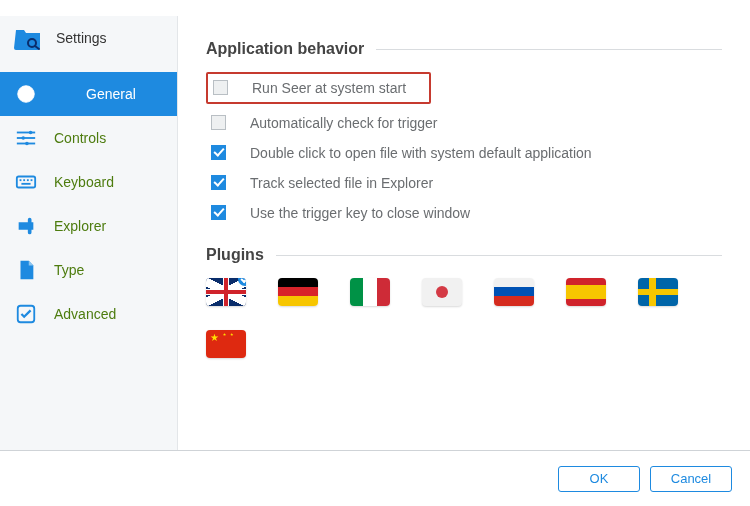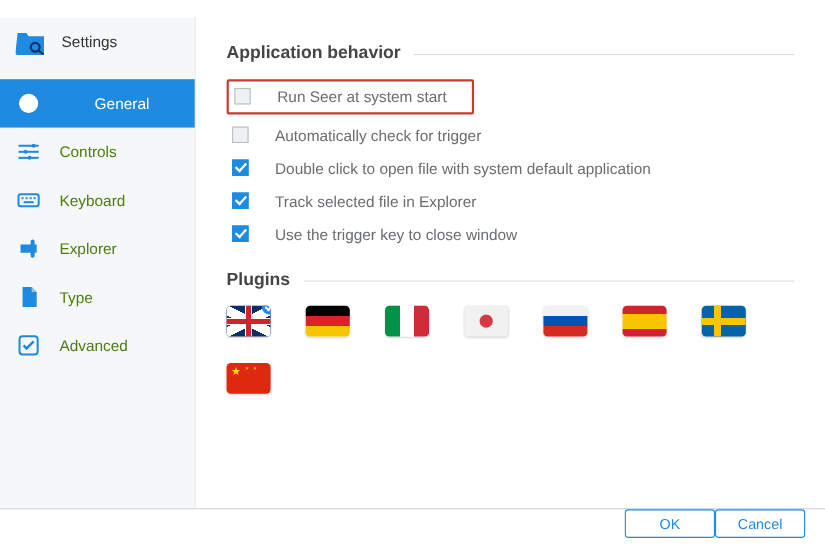--- a/index.html
+++ b/index.html
@@ -209,26 +209,27 @@
   
   .flag-cn { background:#de2910; }
   .flag-cn::after { content:"★"; position:absolute; left:4px; top:2px; color:#ffde00; font-size:10px; }
   .flag-cn::before { content:"⋆ ⋆"; position:absolute; left:16px; top:2px; color:#ffde00; font-size:8px; line-height:6px; white-space:pre; }
 
   .footer {
     position: absolute;
     bottom: 0;
     left: 0;
     right: 0;
-    height: 44px;
+    height: 56px;
     border-top: 1px solid #cfd3d7;
     background: #fff;
     display: flex;
+    align-items: center;
     justify-content: flex-end;
-    gap: 0;
+    gap: 10px;
     padding-right: 18px;
   }
   .btn {
     min-width: 82px;
     height: 26px;
     border: 1px solid #1e8ae0;
     background: #fff;
     color: #1e8ae0;
     border-radius: 3px;
     font-size: 13px;

